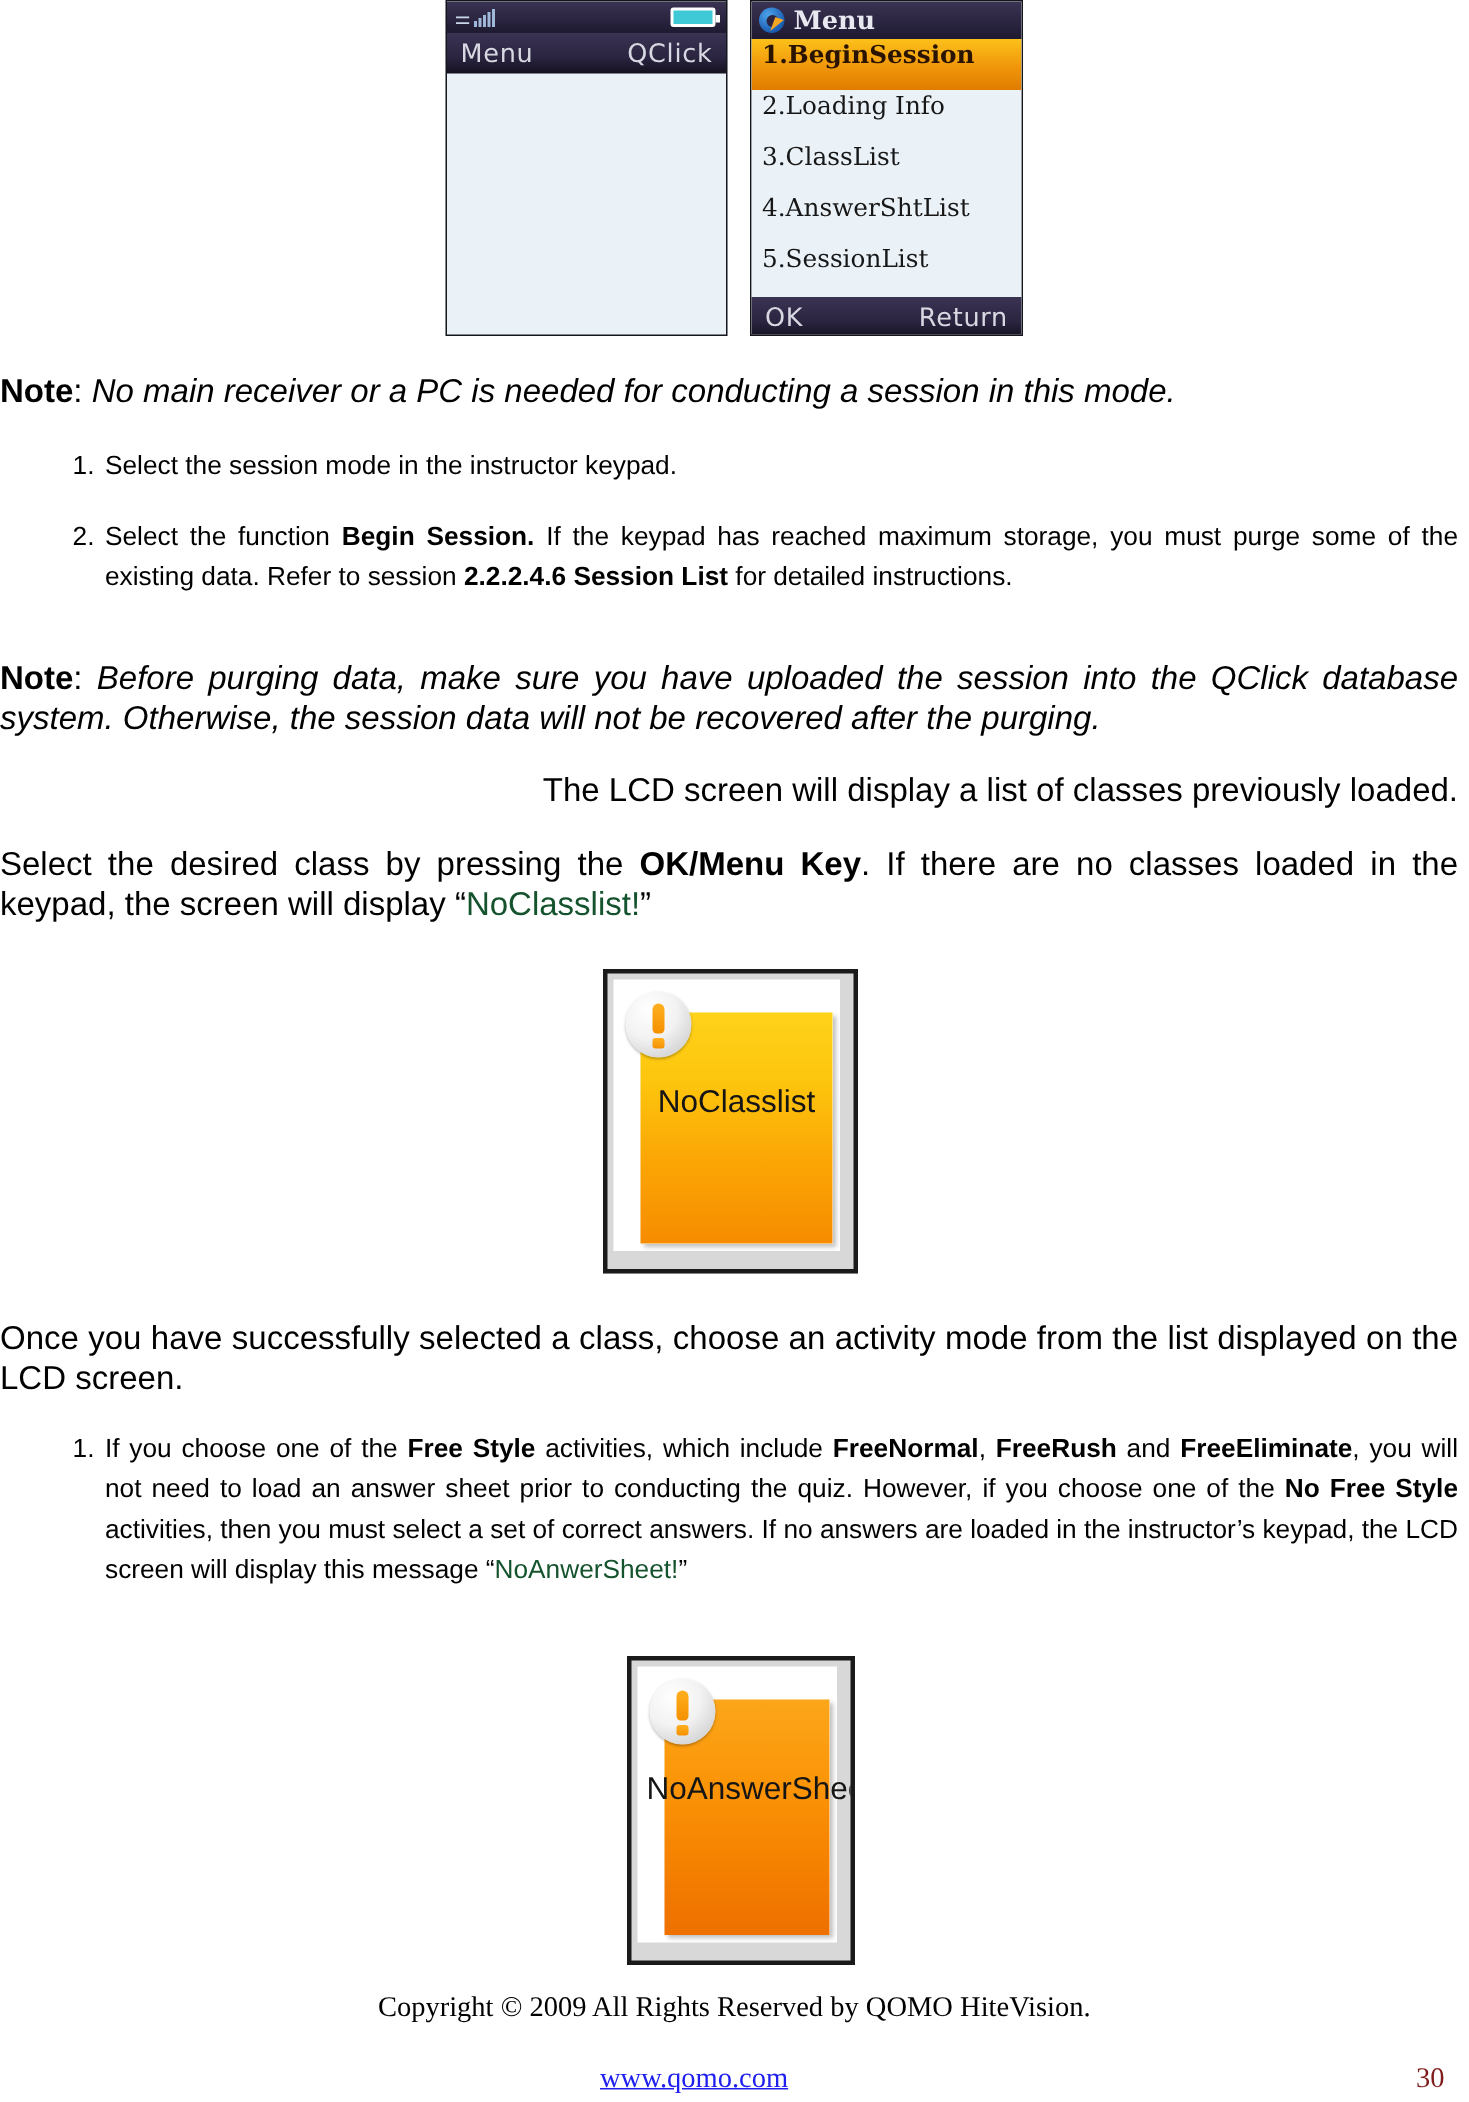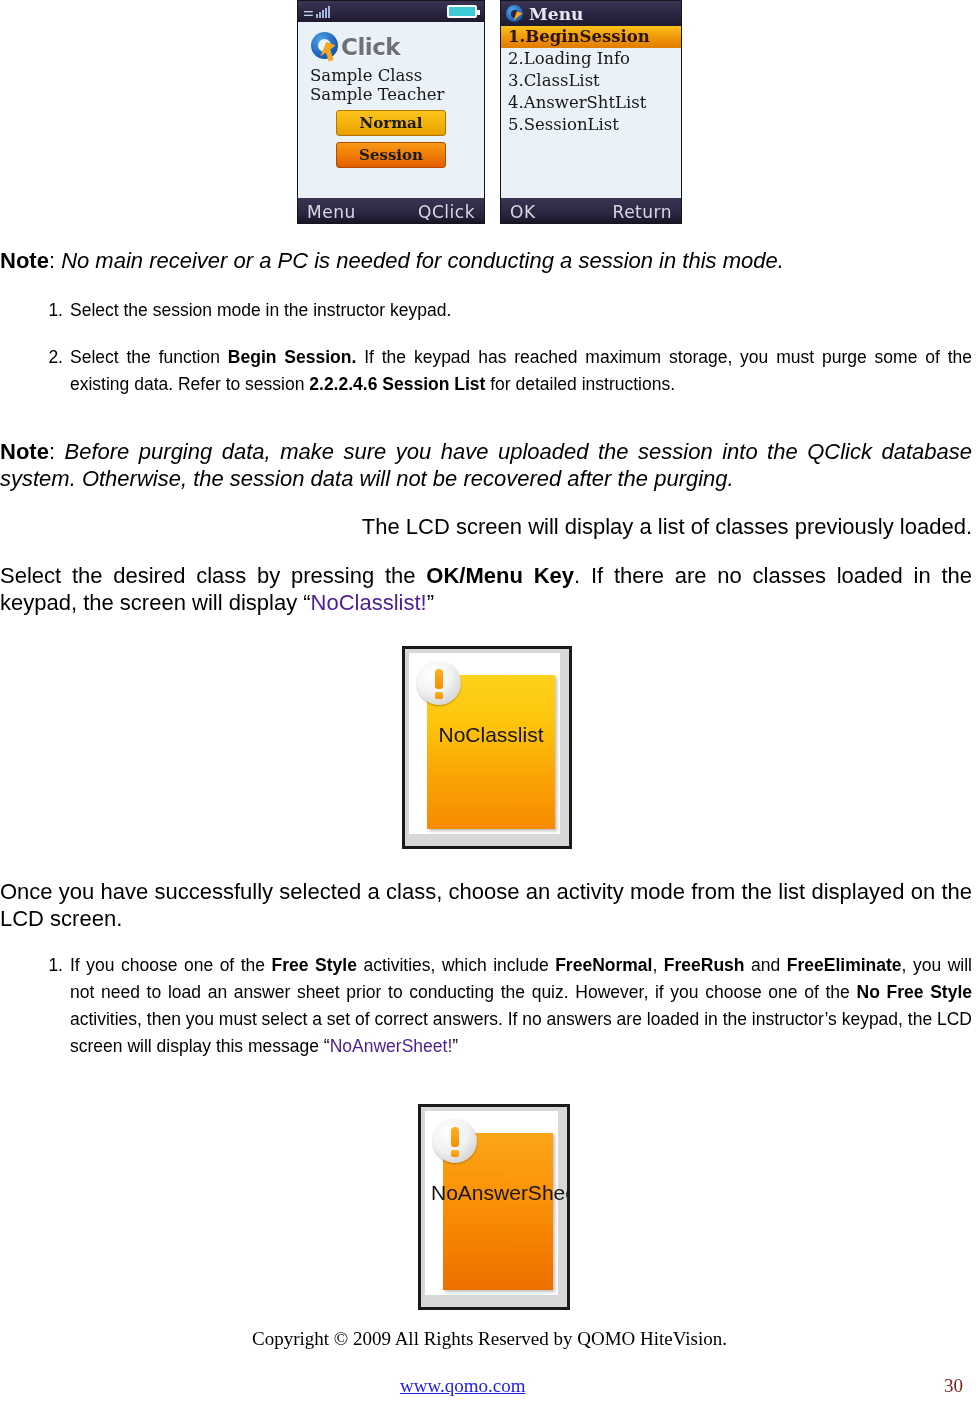--- a/index.html
+++ b/index.html
@@ -222,21 +222,21 @@
   .menu-title-text {
     color: #e8e8f0;
     font-family: "DejaVu Serif", serif;
     font-weight: bold;
     font-size: 17px;
   }
   .menu-item {
     font-family: "DejaVu Serif", serif;
     font-size: 16.5px;
     line-height: 22px;
-    height: 22px;
+    height: 34px;
     padding-left: 7px;
     color: #171717;
     white-space: nowrap;
   }
   .menu-item.selected {
     background: linear-gradient(to bottom, #fcc11a 0%, #f0960a 55%, #e07c00 100%);
     color: #2a1400;
     font-weight: bold;
   }
 
@@ -250,21 +250,21 @@
   .para {
     position: absolute;
     font-family: "Liberation Sans", sans-serif;
     font-size: 22px;
     line-height: 27px;
     color: #000000;
     text-align: justify;
   }
   b { font-weight: bold; }
   i { font-style: italic; }
-  .blue { color: #4c1d95; }
+  .blue { color: #14532d; }
 
   .listitem {
     position: absolute;
     font-family: "Liberation Sans", sans-serif;
     font-size: 17.5px;
     line-height: 27px;
     color: #000000;
     text-align: justify;
   }
   .listitem .num {
@@ -379,35 +379,20 @@
       <div class="signal-icon">
         <span class="ant">⚌</span>
         <span class="bar b1"></span>
           <span class="bar b2"></span>
           <span class="bar b3"></span>
           <span class="bar b4"></span>
           <span class="bar b5"></span>
       </div>
       <div class="battery-icon"></div>
     </div>
-    <div class="lcd-body">
-      <div class="qclick-logo">
-        <span class="q-mark">
-          <span class="ring"></span>
-            <span class="hole"></span>
-            <span class="cursor"></span>
-            <span class="cursor2"></span>
-        </span>
-        <span class="click-word">Click</span>
-      </div>
-      <div class="lcd-text-line">Sample Class</div>
-      <div class="lcd-text-line">Sample Teacher</div>
-      <div class="lcd-btn normal">Normal</div>
-      <div class="lcd-btn session">Session</div>
-    </div>
     <div class="lcd-softkeys">
       <span>Menu</span>
       <span>QClick</span>
     </div>
   </div>
 
   <div class="lcd lcd-right">
     <div class="lcd-statusbar menu-bar">
       <span class="menu-title-q">
         <span class="ring"></span>

